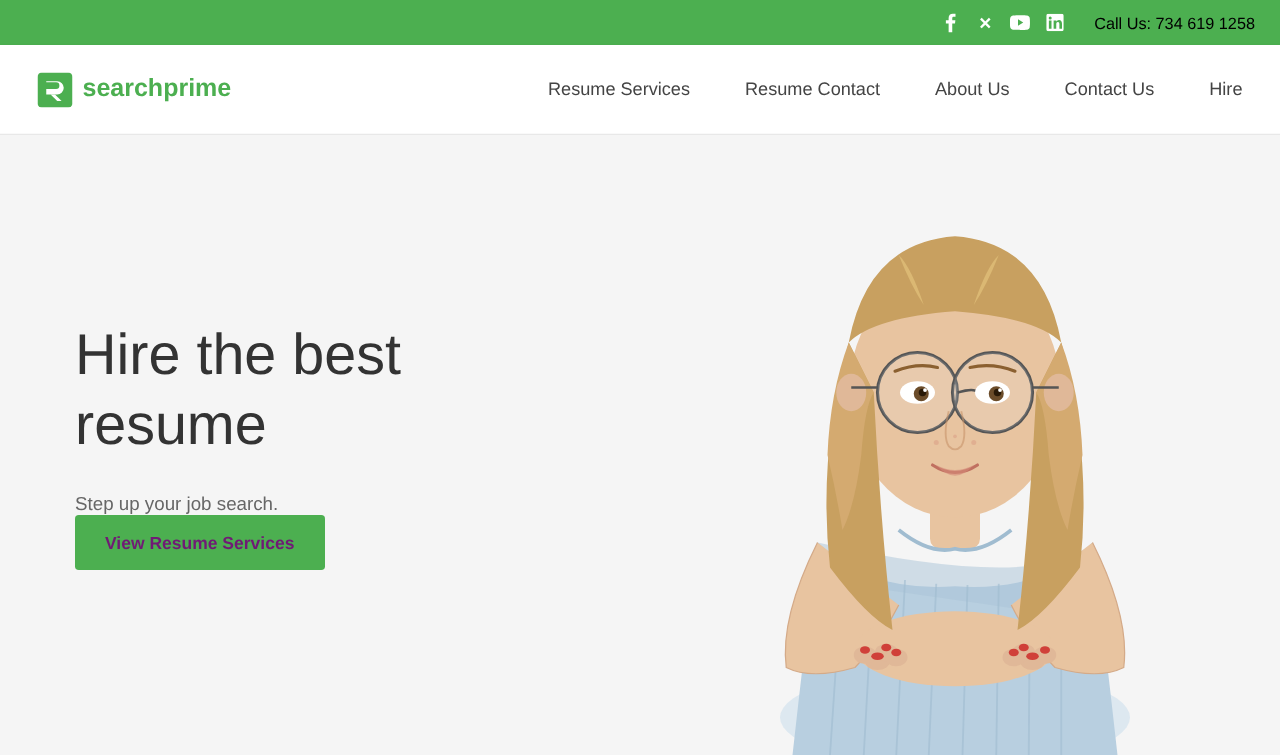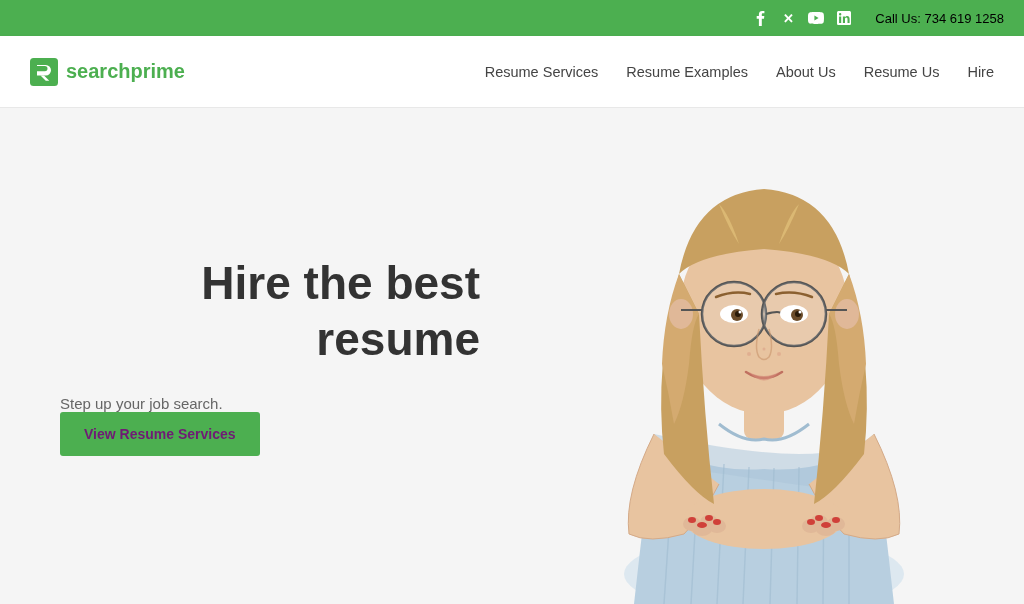--- a/index.html
+++ b/index.html
@@ -62,21 +62,21 @@
       font-size: 20px;
       font-weight: 600;
       color: #222;
     }
     .logo-text span {
       color: #4caf50;
     }
     .nav-links {
       display: flex;
       align-items: center;
-      gap: 28px;
+      gap: 44px;
       list-style: none;
     }
     .nav-links li a {
       text-decoration: none;
       color: #444;
       font-size: 14.5px;
       font-weight: 500;
       cursor: pointer;
     }
     .nav-login {
@@ -95,25 +95,24 @@
       position: relative;
       overflow: hidden;
     }
     .hero-content {
       padding-left: 60px;
       z-index: 2;
       max-width: 480px;
     }
     .hero-title {
       font-size: 46px;
-      font-weight: 700;
+      font-weight: 400;
       color: #333;
       line-height: 1.2;
       margin-bottom: 28px;
-      text-align: right;
     }
     .hero-subtitle {
       font-size: 15px;
       color: #666;
     }
     .hero-btn {
       background-color: #4caf50;
       color: #701a75;
       border: none;
       padding: 14px 24px;
@@ -183,23 +182,23 @@
       <rect width="32" height="32" rx="4" fill="#4caf50"></rect>
       <path d="M8 8h10a6 6 0 0 1 0 12H8V8zm0 7h9a3 3 0 0 0 0-6H8v6z" fill="white"></path>
       <path d="M16 20l6 6h-4l-6-6" fill="white"></path>
     </svg>
     <span class="logo-text">
       <span>search</span><span style="color:#4caf50">prime</span>
     </span>
   </a>
   <ul class="nav-links">
     <li><a>Resume Services</a></li>
-    <li><a>Resume Examples</a></li>
+    <li><a>Resume Contact</a></li>
     <li><a>About Us</a></li>
-    <li><a>Resume Us</a></li>
+    <li><a>Contact Us</a></li>
     <li><a class="nav-login">Hire</a></li>
   </ul>
 </nav>
 
 <section class="hero">
   <div class="hero-content">
     <h1 class="hero-title">
       <span>Hire the best resume</span><br>
     </h1>
     <p class="hero-subtitle">Step up your job search.</p>

